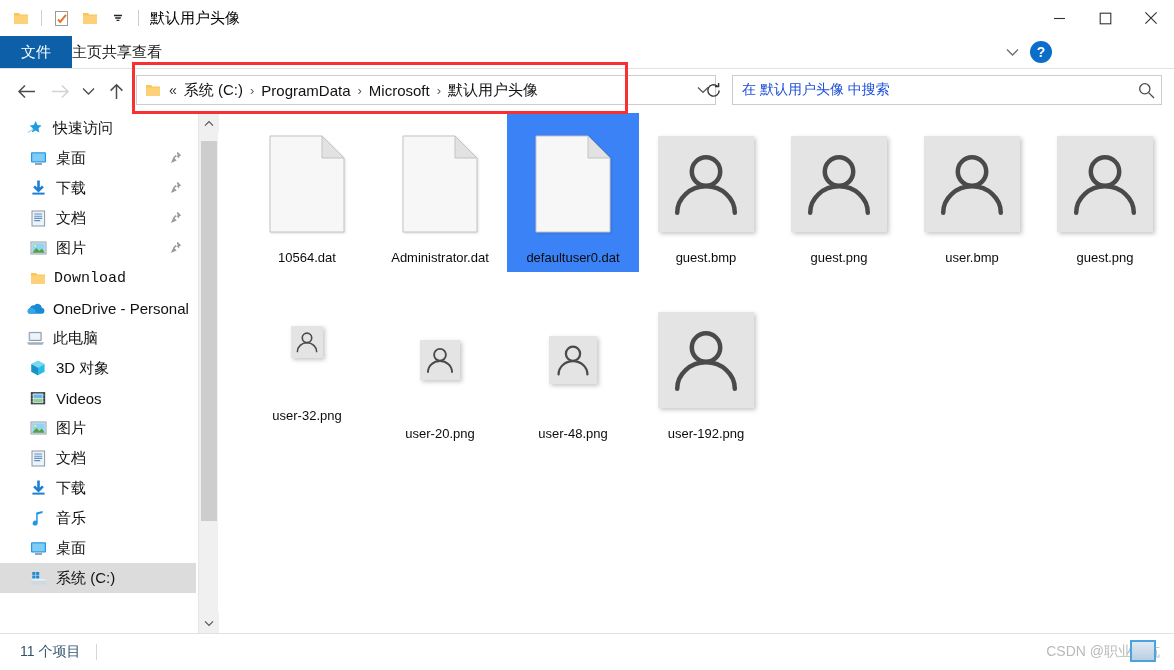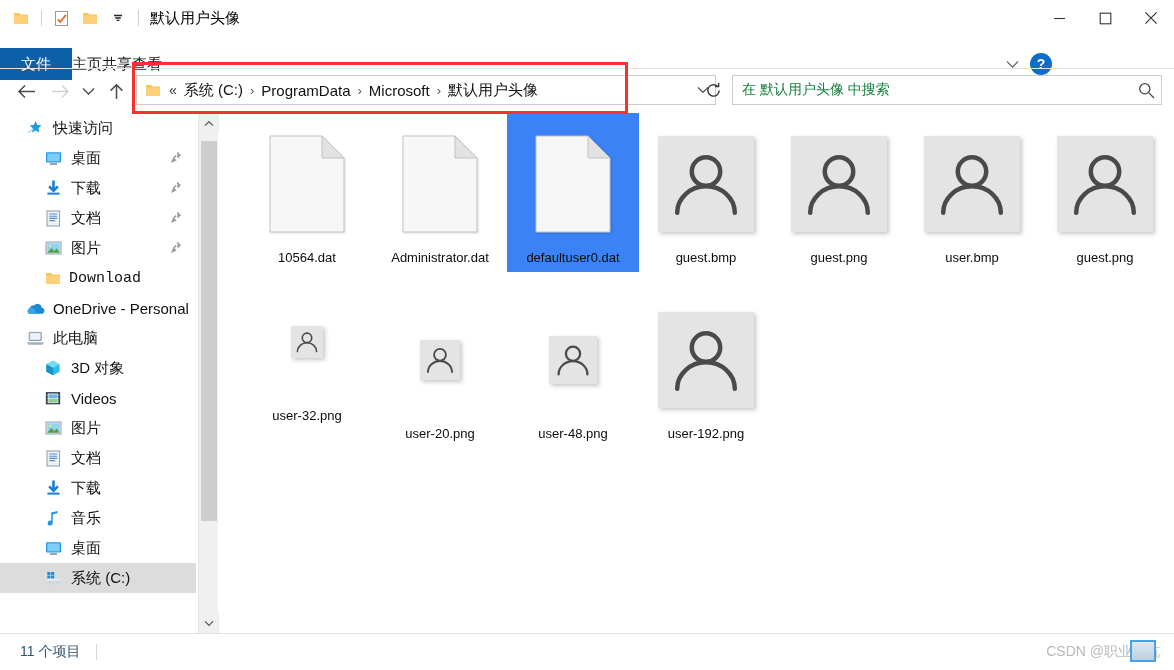--- a/index.html
+++ b/index.html
@@ -36,21 +36,21 @@
     display: flex; align-items: stretch;
   }
   .wc {
     width: 46px; height: 36px;
     display: flex; align-items: center; justify-content: center;
   }
   .wc svg { display:block; }
 
   
   .ribbon {
-    position: absolute; left: 0; top: 48px; width: 1060px; height: 32px;
+    position: absolute; left: 0; top: 36px; width: 1060px; height: 32px;
     background: #ffffff;
     display: flex; align-items: stretch;
   }
   .tab {
     display: flex; align-items: center; justify-content: center;
     font-size: 15px; color: #1a1a1a; padding: 0 0;
     white-space: nowrap;
   }
   .tab.file {
     background: #0d5fa8; color: #fff; width: 72px; padding: 0;
@@ -93,21 +93,21 @@
   .dblchev { color: #333; font-size: 14px; padding: 0 4px 0 2px;}
   .addr-drop { width: 24px; display:flex; align-items:center; justify-content:center;}
   .refresh { width: 26px; display:flex; align-items:center; justify-content:center;}
   .searchbox {
     position: absolute; left: 732px; top: 75px;
     width: 430px; height: 30px;
     border: 1px solid #cccccc; background: #fff;
     display: flex; align-items: center;
   }
   .search-ph {
-    flex: 1; padding-left: 9px; font-size: 14px; color: #15803d;
+    flex: 1; padding-left: 9px; font-size: 14px; color: #1d4ed8;
     white-space: nowrap;
   }
   .search-ico { width: 30px; display: flex; align-items: center; justify-content: center; }
 
   
   .annot {
     position: absolute; left: 132px; top: 62px;
     width: 496px; height: 52px;
     border: 3px solid #f93030;
     pointer-events: none; z-index: 40;
@@ -122,21 +122,21 @@
     height: 30px; display: flex; align-items: center;
     font-size: 15px; color: #111; white-space: nowrap;
     position: relative;
   }
   .nav-item.sel { background: #dcdcdc; }
   .nav-ico {
     width: 22px; height: 20px; display: flex;
     align-items: center; justify-content: center; flex: 0 0 22px;
   }
   .lvl0 { padding-left: 24px; }
-  .lvl1 { padding-left: 42px; }
+  .lvl1 { padding-left: 27px; }
   .pin { position: absolute; right: 14px; top: 7px; }
   .sb-scroll {
     position: absolute; left: 198px; top: 113px; width: 20px; height: 520px;
     background: #f0f0f0;
     border-left: 1px solid #e6e6e6;
   }
   .sb-arrow {
     width: 20px; height: 20px; display: flex;
     align-items: center; justify-content: center;
     background: #f0f0f0;

